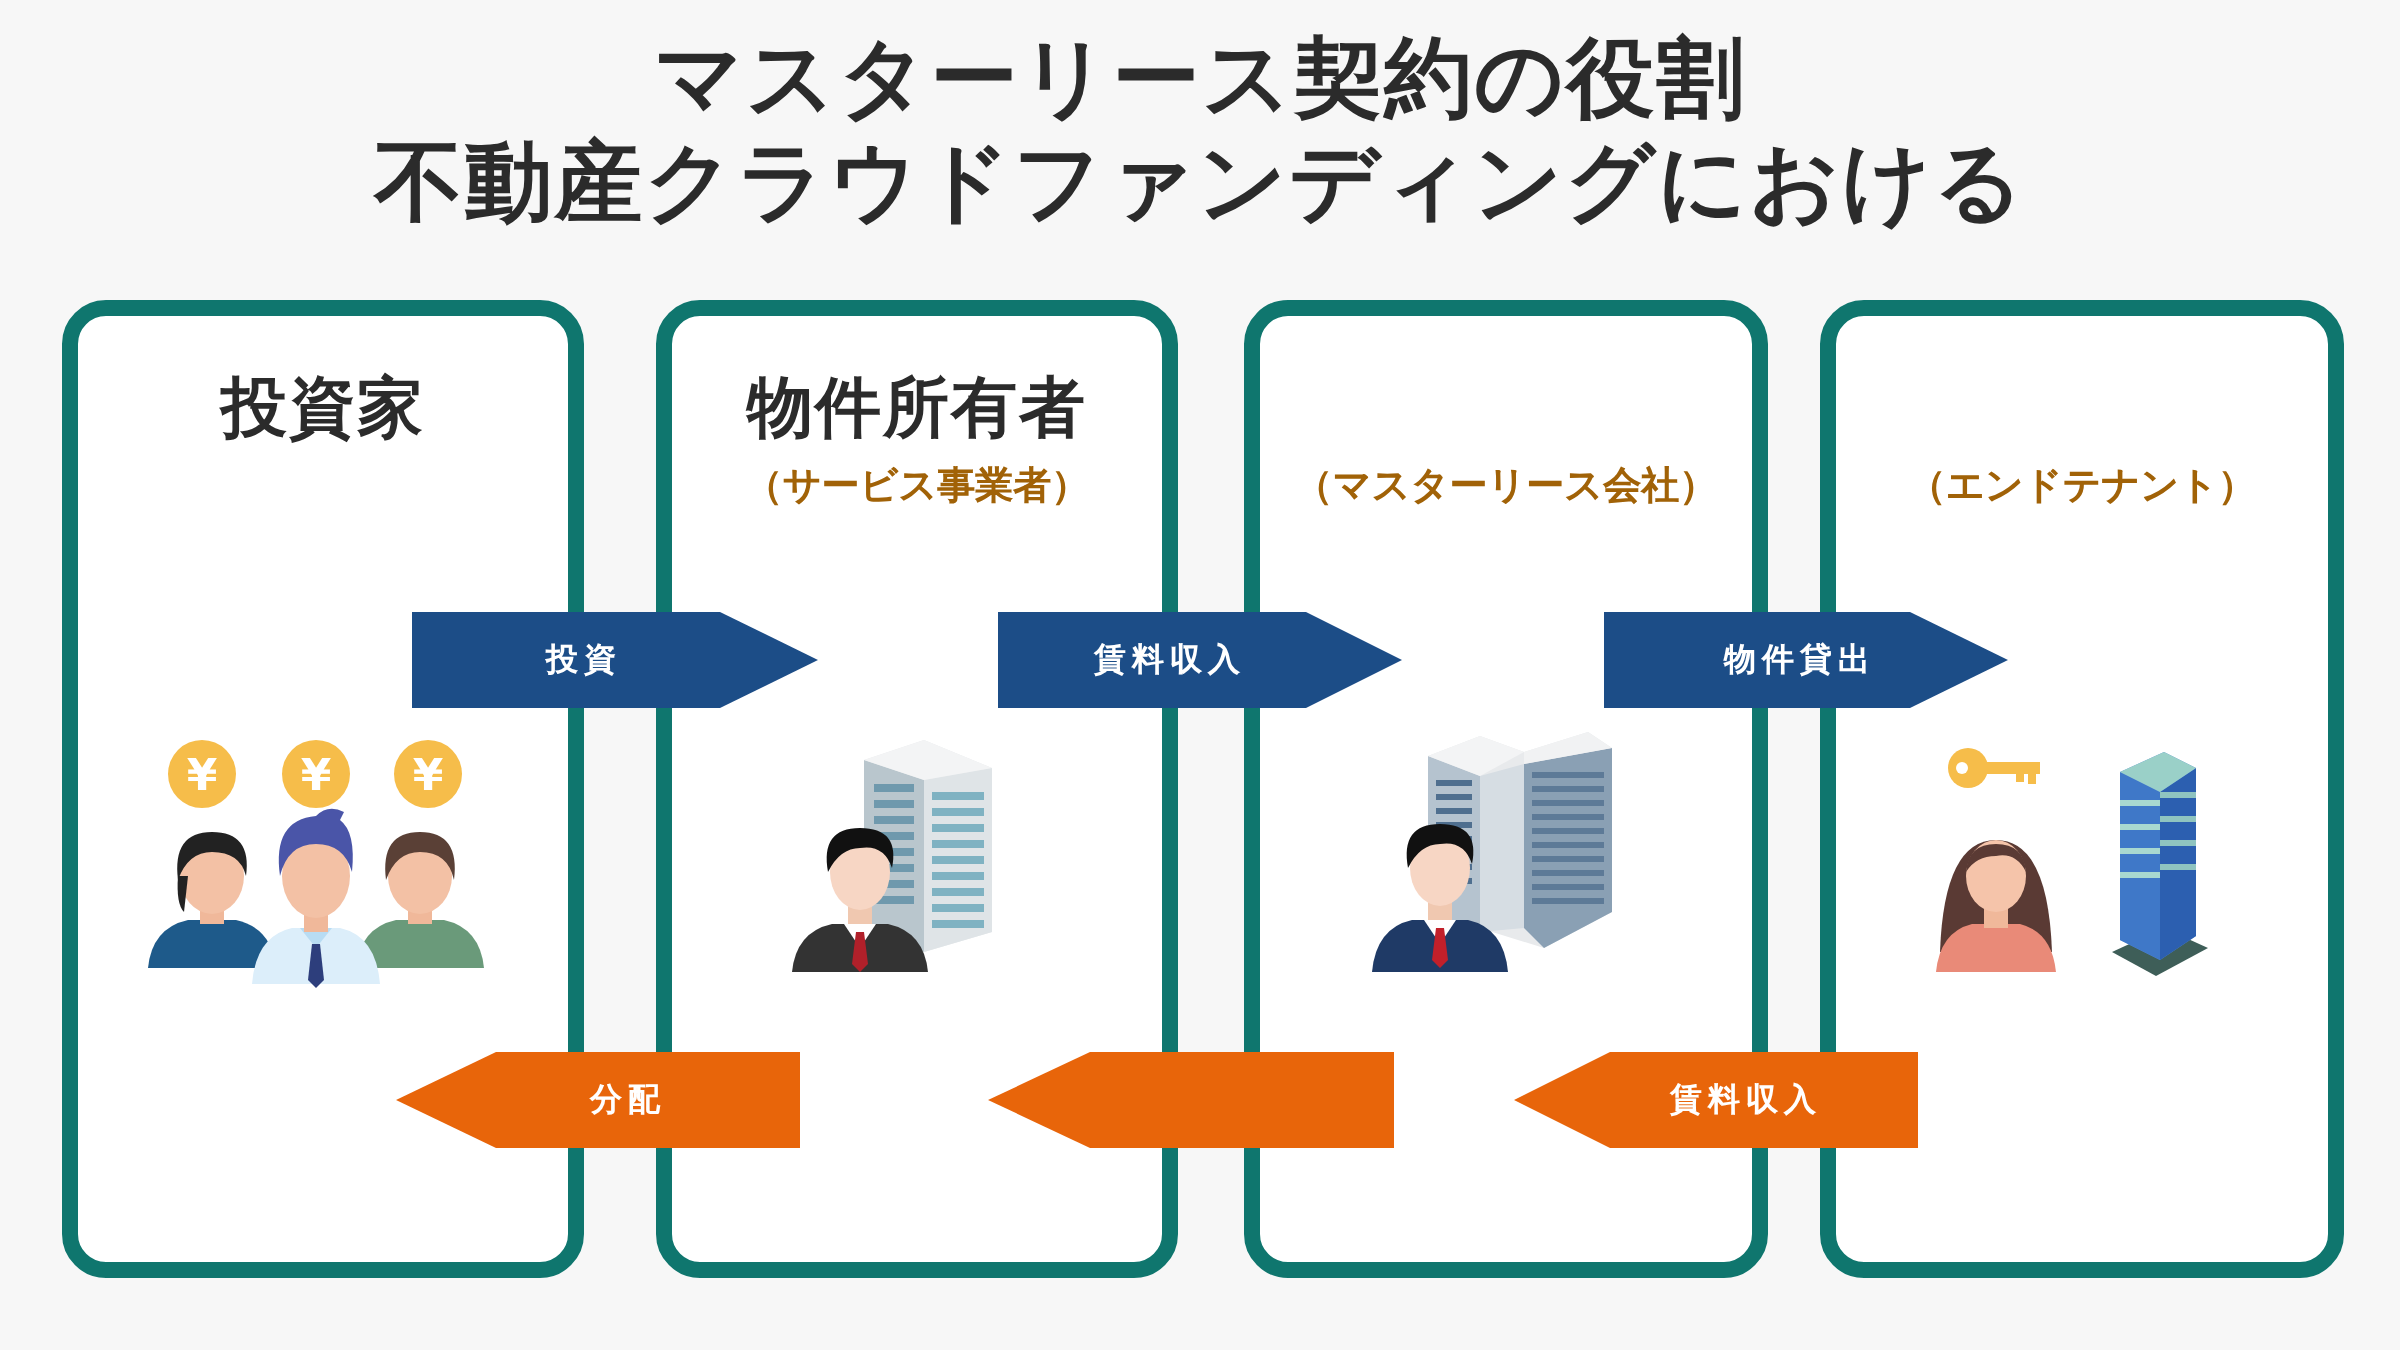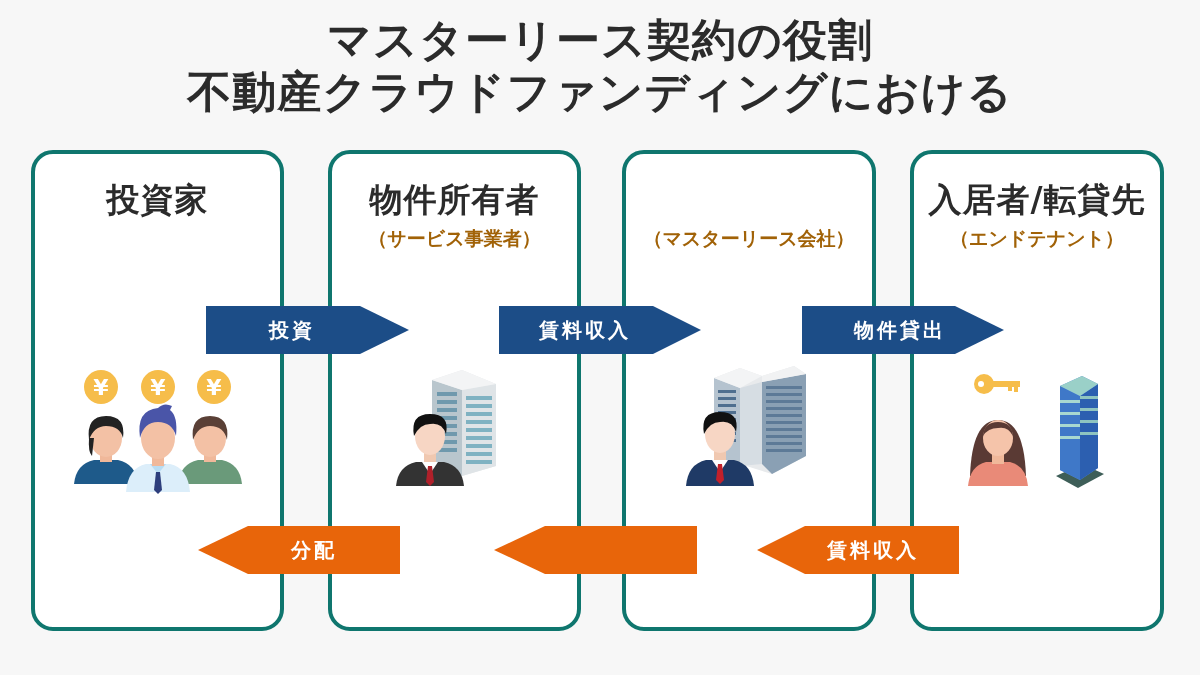--- a/index.html
+++ b/index.html
@@ -8,36 +8,36 @@
     background:#f7f7f7;
     font-family:"DejaVu Sans", "Liberation Sans", sans-serif;
     color:#2b2b2b;
   }
   .title {
     position:absolute; left:0; top:14px; width:1200px; text-align:center;
     font-size:44px; font-weight:bold; line-height:52px; letter-spacing:1px; color:#2b2b2b;
   }
   .box {
     position:absolute; top:150px; height:473px;
-    background:#ffffff; border:4px solid #0f766e; border-radius:22px;
+    background:#ffffff; border:8px solid #0f766e; border-radius:22px;
     box-sizing:content-box;
   }
   .box-title {
     position:absolute; left:0; right:0; top:24px; text-align:center;
     font-size:33px; font-weight:bold; color:#2b2b2b; letter-spacing:1px; white-space:nowrap;
   }
   .box-sub {
     position:absolute; left:0; right:0; top:72px; text-align:center;
     font-size:19px; font-weight:bold; color:#a16207; white-space:nowrap;
   }
   .arrow { position:absolute; height:48px; }
   .arrow svg { position:absolute; left:0; top:0; }
   .arrow .label {
     position:absolute; top:0; height:48px; line-height:48px; text-align:center;
-    color:#ffffff; font-size:20px; font-weight:bold; letter-spacing:3px;
+    color:#ffffff; font-size:16px; font-weight:bold; letter-spacing:3px;
   }
   .illus { position:absolute; }
 </style>
 </head>
 <body>
 
 <div class="title">
   <div>マスターリース契約の役割</div>
   <div>不動産クラウドファンディングにおける</div>
 </div>
@@ -46,21 +46,20 @@
   <div class="box-title">投資家</div>
 </div>
 <div class="box" style="left:328px; width:245px;">
   <div class="box-title">物件所有者</div>
   <div class="box-sub">（サービス事業者）</div>
 </div>
 <div class="box" style="left:622px; width:246px;">
   <div class="box-sub">（マスターリース会社）</div>
 </div>
 <div class="box" style="left:910px; width:246px;">
-  <div class="box-title">入居者/転貸先</div>
   <div class="box-sub">（エンドテナント）</div>
 </div>
 
 <div class="arrow" style="left:206px; top:306px; width:203px;">
   <svg width="203" height="48">
       <polygon points="0,0 154,0 203,24 154,48 0,48" fill="#1c4d87"></polygon>
     </svg>
   <div class="label" style="left:0; width:172px;">投資</div>
 </div>
 <div class="arrow" style="left:499px; top:306px; width:202px;">

